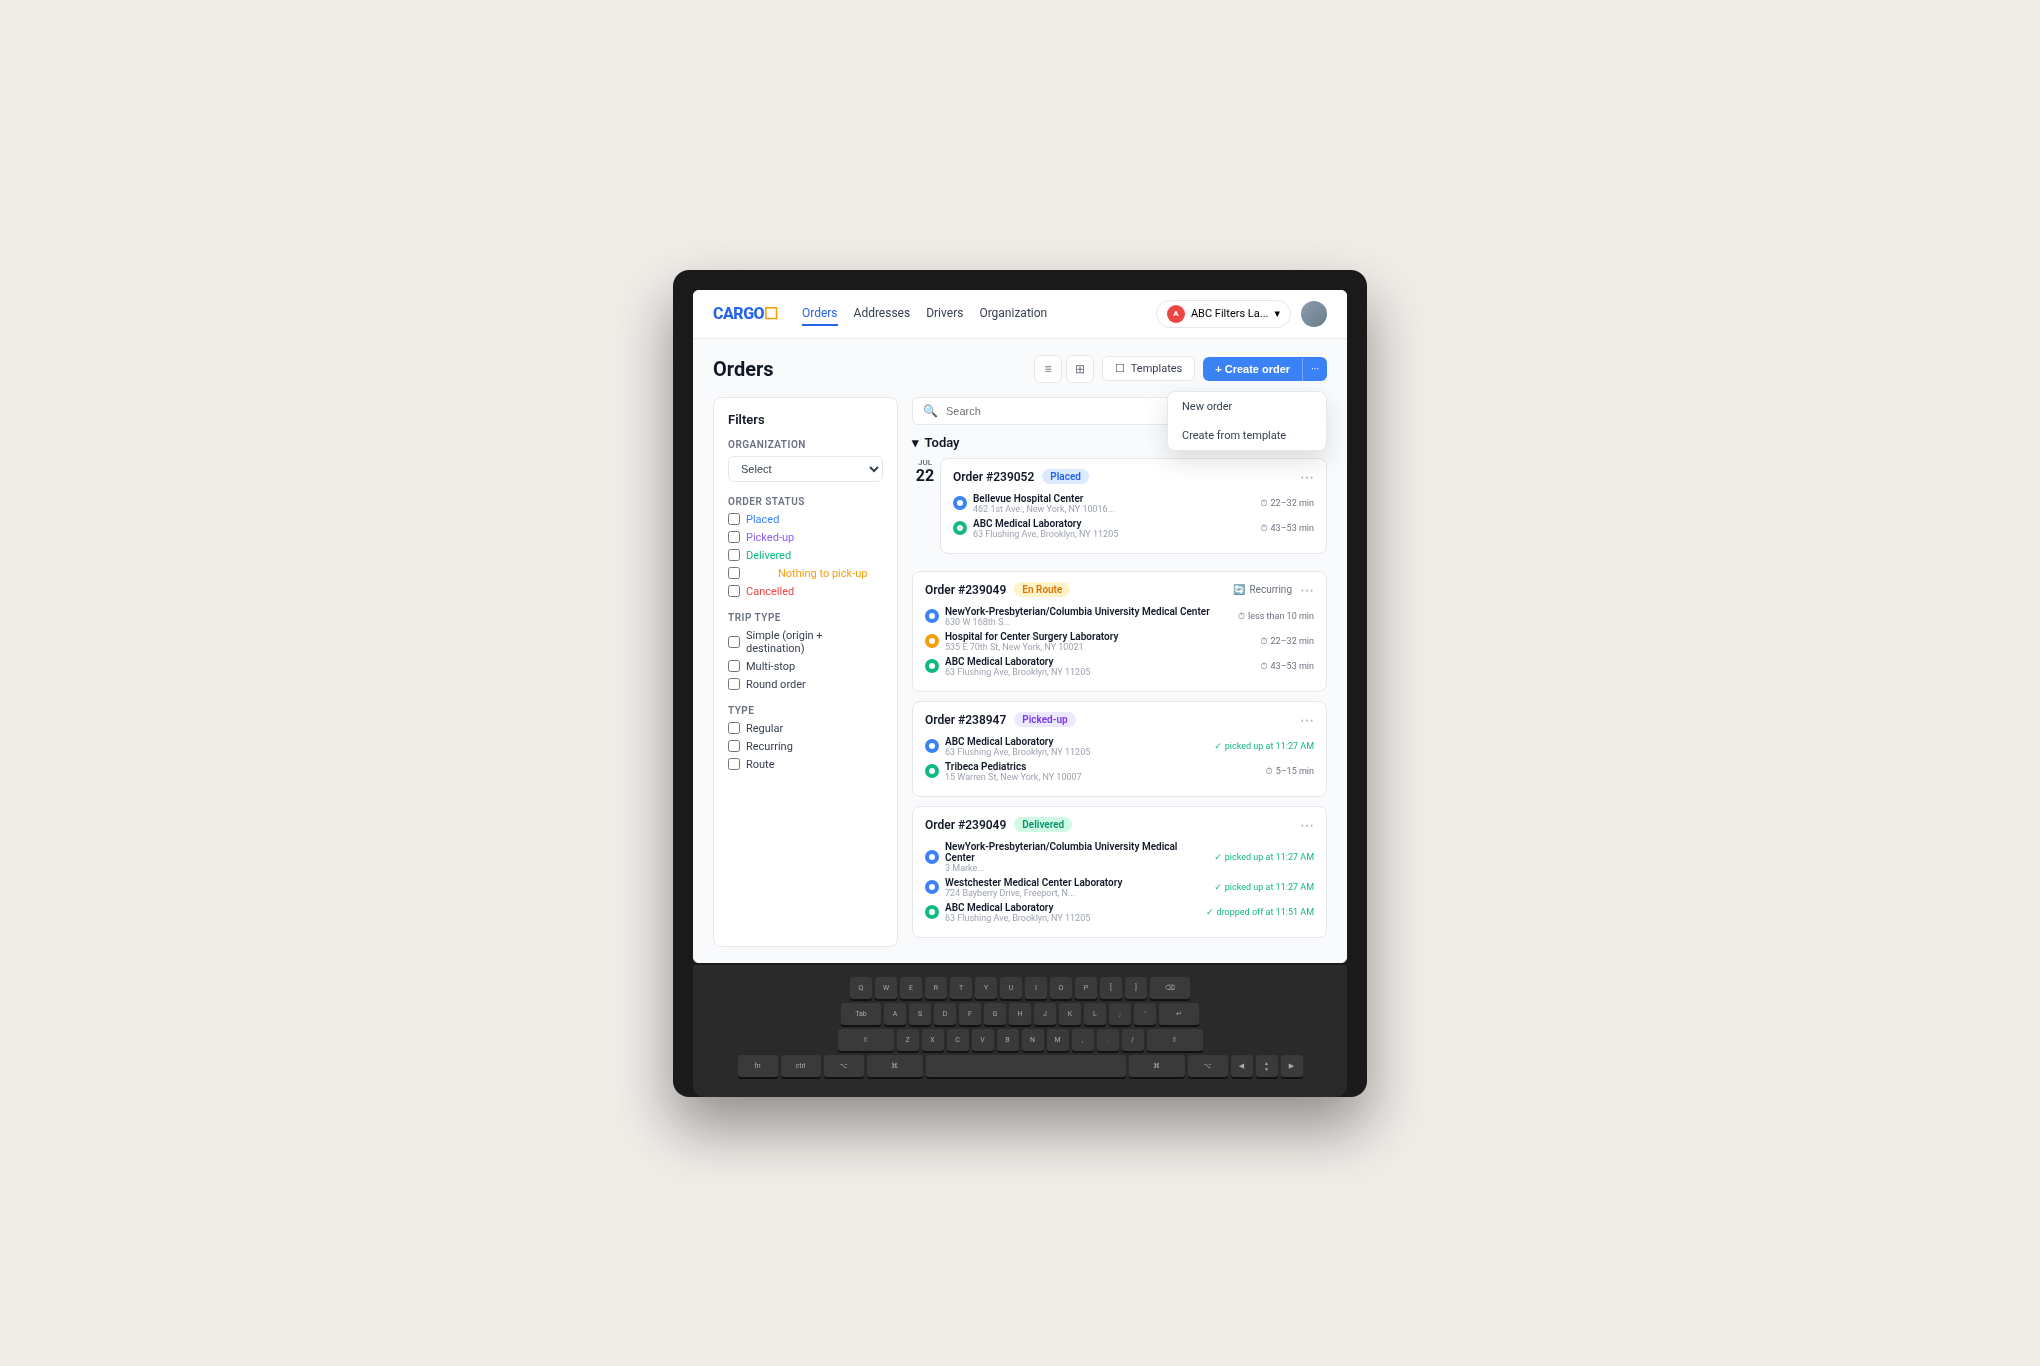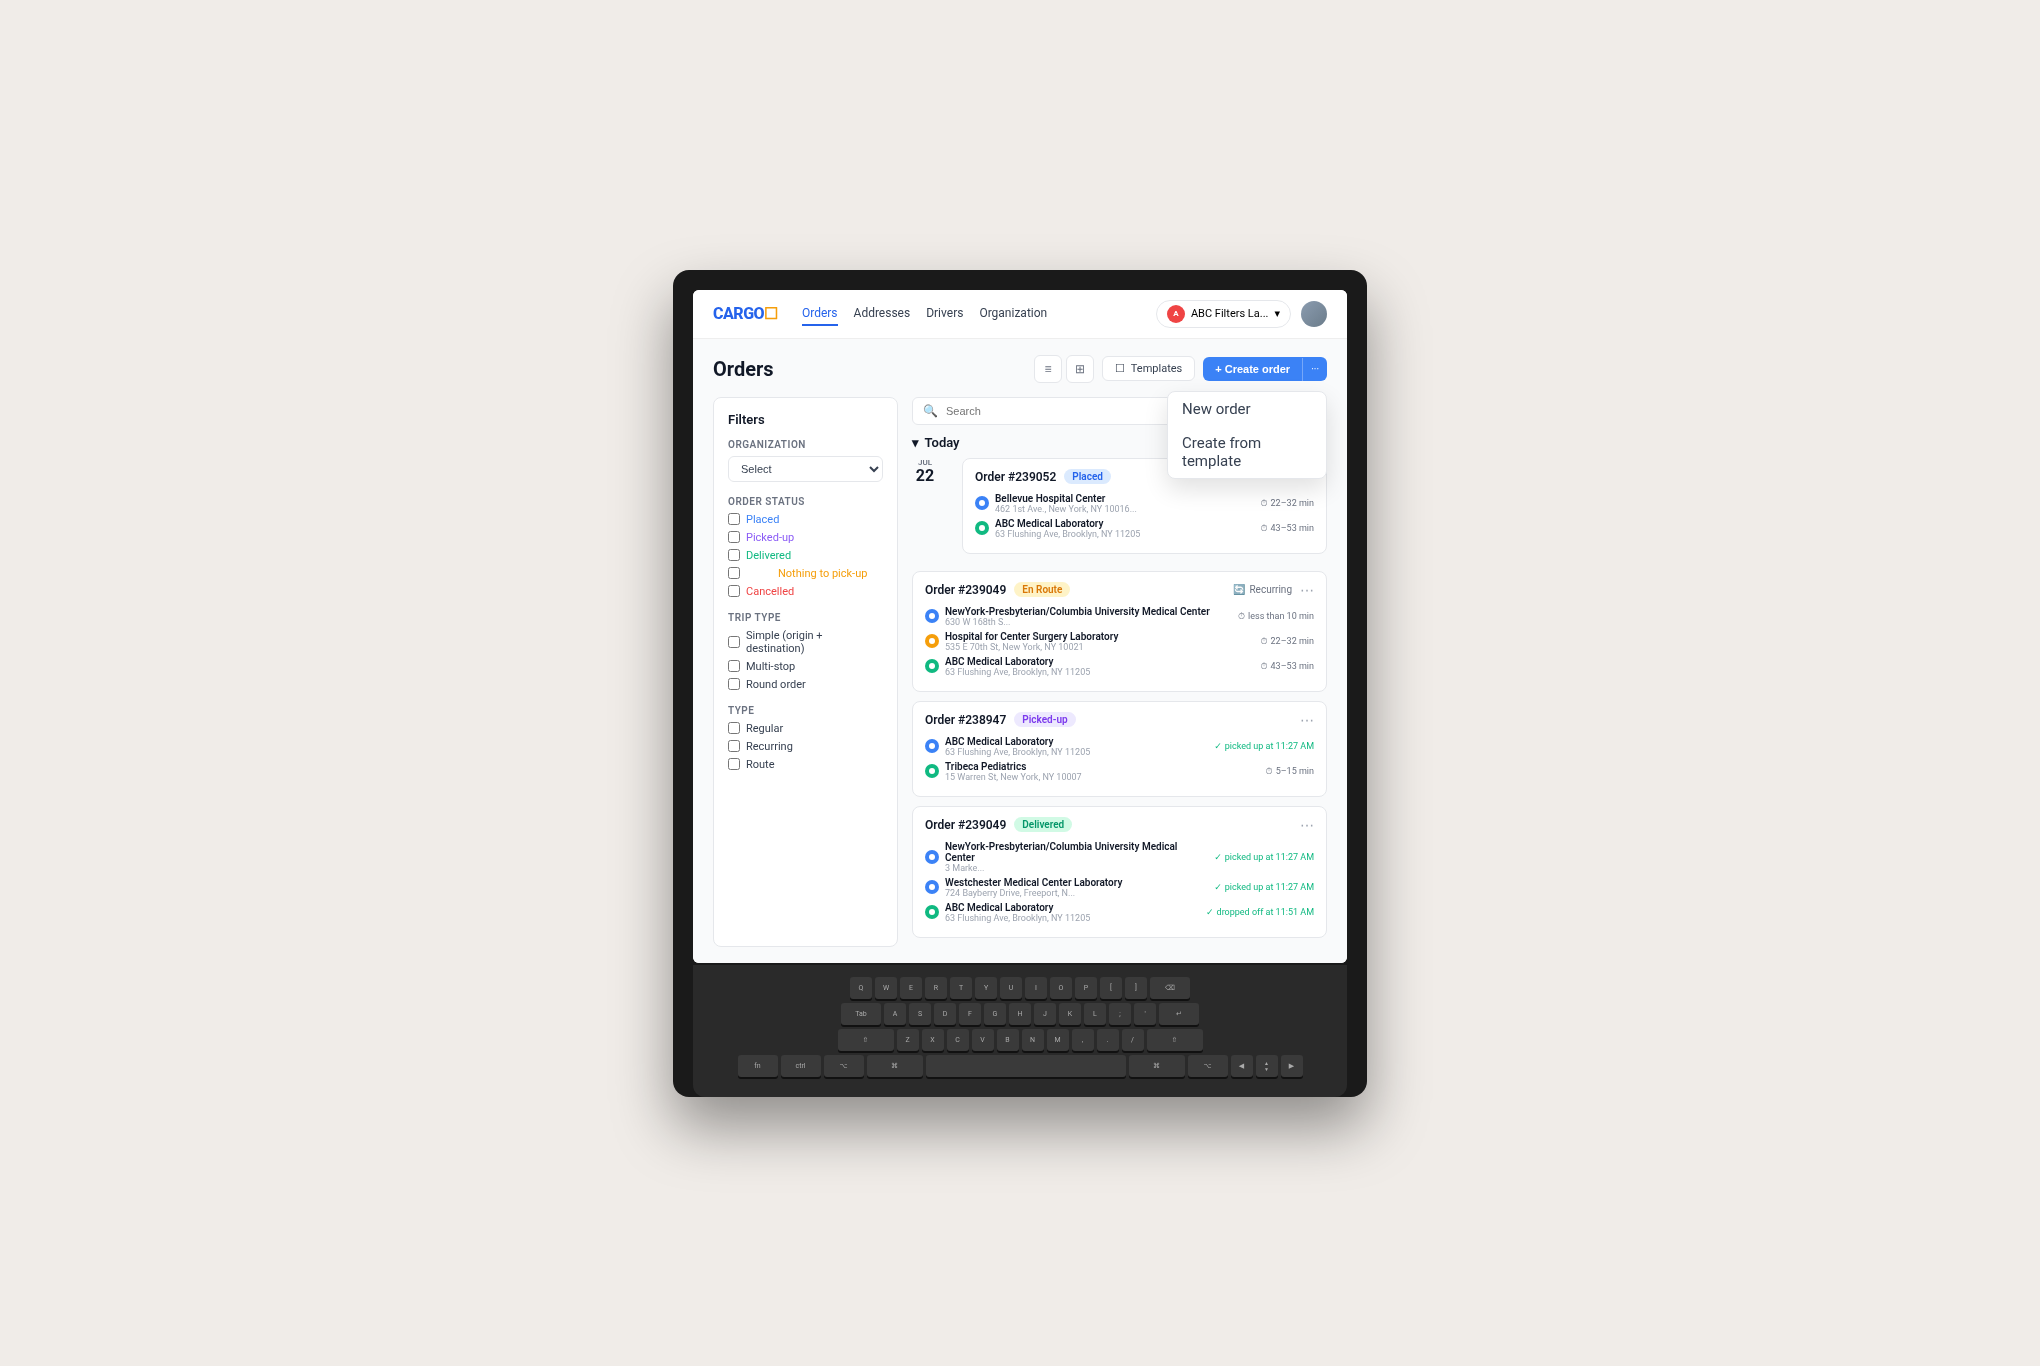--- a/index.html
+++ b/index.html
@@ -199,21 +199,21 @@
       background: white;
       border: 1px solid #e5e7eb;
       border-radius: 8px;
       box-shadow: 0 10px 25px rgba(0,0,0,0.12);
       width: 160px;
       z-index: 100;
     }
 
     .dropdown-item {
       padding: 8px 14px;
-      font-size: 15px;
+      font-size: 11px;
       color: #374151;
       cursor: pointer;
     }
 
     
     .content-area {
       display: flex;
       gap: 14px;
     }
 
@@ -461,21 +461,21 @@
       font-size: 7px;
       box-shadow: 0 2px 0 #111;
     }
 
     .kb-key.wide { min-width: 40px; }
     .kb-key.wider { min-width: 56px; }
     .kb-key.space { min-width: 200px; }
 
     .order-card-wrapper {
       display: flex;
-      gap: 24px;
+      gap: 2px;
       margin-bottom: 8px;
       align-items: flex-start;
     }
 
     .date-col {
       text-align: center;
       width: 26px;
       flex-shrink: 0;
     }
 

